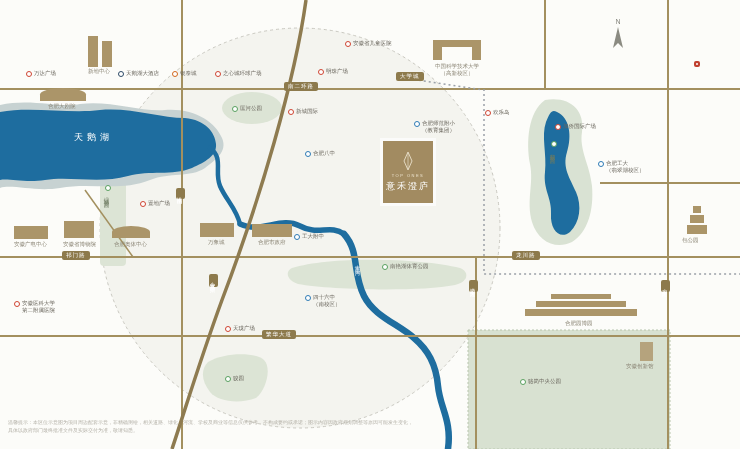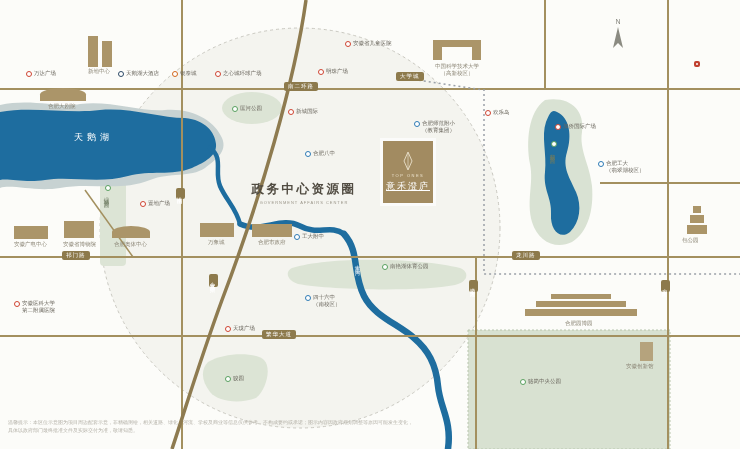--- a/index.html
+++ b/index.html
@@ -36,21 +36,21 @@
 
   
   .bld{position:absolute;background:#ab9569;z-index:4;}
 
   
   .logo{position:absolute;left:383px;top:141px;width:50px;height:62px;background:#a28b61;
         z-index:7;display:flex;flex-direction:column;align-items:center;justify-content:center;
         box-shadow:0 0 0 3px rgba(255,255,255,.65);}
   .logo .latin{font-size:4px;letter-spacing:1.5px;color:#ece2cc;margin-top:3px;}
   .logo .zh{font-size:9px;letter-spacing:2px;color:#fff;margin-top:2px;
-            font-family:"Liberation Serif",serif;text-decoration:underline;}
+            font-family:"Liberation Serif",serif;}
 
   
   .titleblk{position:absolute;left:244px;top:181px;width:120px;text-align:center;z-index:6;}
   .titleblk .t{font-size:12.5px;letter-spacing:2.5px;color:#514c42;font-weight:bold;
                font-family:"Liberation Serif",serif;}
   .titleblk .s{font-size:4px;letter-spacing:1px;color:#9b968a;margin-top:2px;}
 
   .lake-label{position:absolute;left:74px;top:131px;font-size:9px;color:#fff;
               letter-spacing:4px;z-index:6;}
   .river-label{position:absolute;left:355px;top:260px;writing-mode:vertical-rl;
@@ -252,24 +252,20 @@
   <div class="lbl" style="left:258px;top:239px;">合肥市政府</div>
   <div class="lbl" style="left:418px;top:63px;width:78px;text-align:center;">中国科学技术大学</div>
   <div class="lbl" style="left:418px;top:70px;width:78px;text-align:center;">（高新校区）</div>
   <div class="lbl" style="left:565px;top:320px;">合肥园博园</div>
   <div class="lbl" style="left:626px;top:363px;">安徽创新馆</div>
   <div class="lbl" style="left:682px;top:237px;">包公园</div>
 
   <div class="lake-label">天鹅湖</div>
   <div class="river-label">十五里河</div>
 
-  <div class="titleblk">
-    <div class="t">政务中心资源圈</div>
-    <div class="s">GOVERNMENT AFFAIRS CENTER</div>
-  </div>
 
   <div class="logo">
     <svg width="12" height="18" viewBox="0 0 12 18">
       <polygon points="6,0 10,9 6,18 2,9" fill="none" stroke="#f3ecd9" stroke-width="0.8"></polygon>
       <line x1="6" y1="1" x2="6" y2="17" stroke="#f3ecd9" stroke-width="0.6"></line>
     </svg>
     <div class="latin">TOP ONES</div>
     <div class="zh">意禾澄庐</div>
   </div>
 

